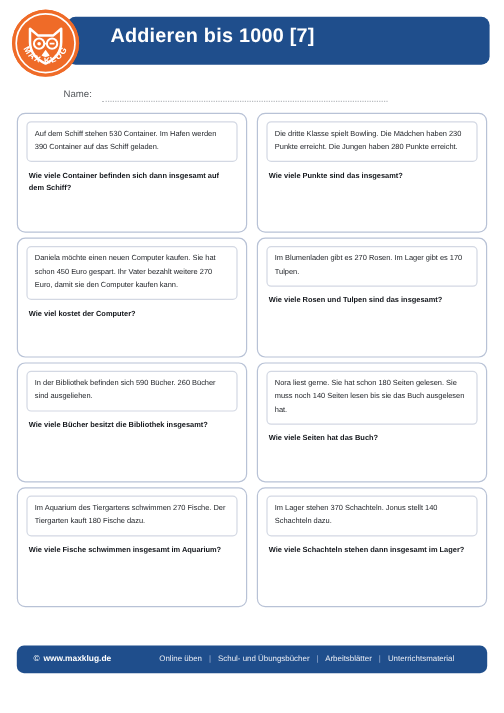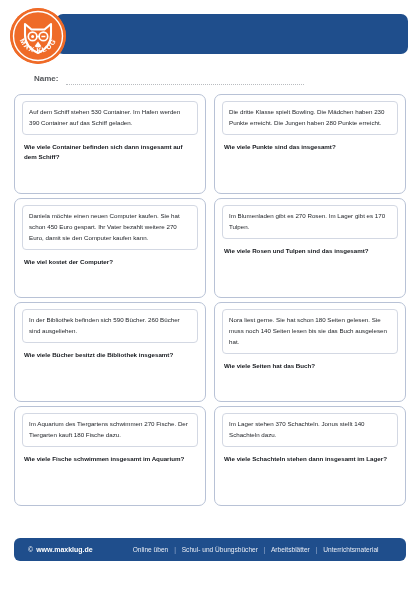--- a/index.html
+++ b/index.html
@@ -62,23 +62,22 @@
     height: 56px;
     border-radius: 50%;
     background: #ef6b28;
     overflow: hidden;
   }
   .logo svg { display: block; }
 
   
   .name-row {
     position: relative;
-    margin: 6px 0 0 34px;
+    margin: 6px 0 0 53px;
     height: 18px;
-    font-weight: bold;
   }
   .name-label {
     font-size: 8px;
     color: #55585c;
     position: absolute;
     left: 0;
     top: 4px;
   }
   .name-line {
     position: absolute;
@@ -163,20 +162,21 @@
     padding: 0 4px;
   }
 </style>
 </head>
 <body>
 
 <div class="header">
 
   <div class="header-bar"></div>
 
+  <div class="header-title">Addieren bis 1000 [7]</div>
 
 
   <div class="logo">
     <svg width="56" height="56" viewBox="0 0 56 56">
       <circle cx="28" cy="28" r="28" fill="#ef6b28"></circle>
       <circle cx="28" cy="28" r="24.5" fill="none" stroke="#ffffff" stroke-width="1.4"></circle>
 
       <path d="M15 16 L15 27 Q15 39 28 45 Q41 39 41 27 L41 16 L34.5 21.5 L21.5 21.5 Z" fill="none" stroke="#ffffff" stroke-width="2.1" stroke-linejoin="round"></path>
 
       <circle cx="22.6" cy="28.4" r="4.3" fill="none" stroke="#ffffff" stroke-width="1.7"></circle>

